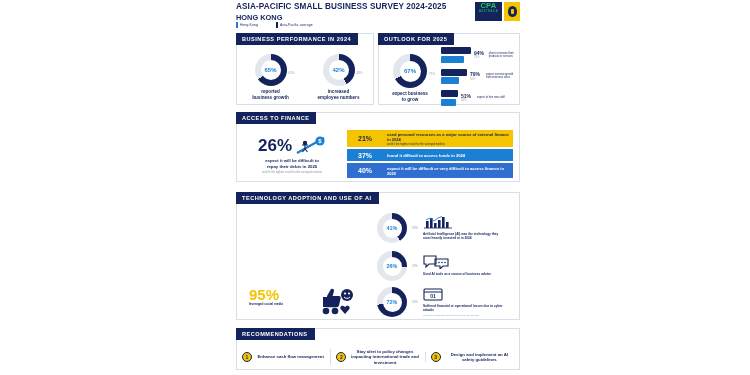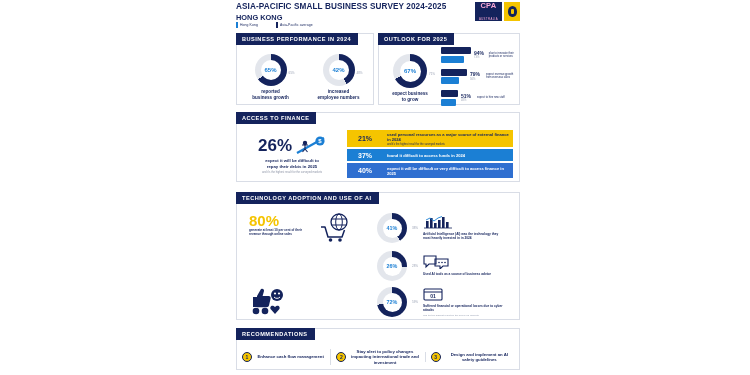--- a/index.html
+++ b/index.html
@@ -5,22 +5,22 @@
   * { box-sizing: border-box; margin:0; padding:0; }
   html,body { width:750px; height:375px; background:#ffffff;
     font-family:"Liberation Sans", sans-serif; overflow:hidden; }
   .page { position:relative; width:750px; height:280px; }
 
   
   .hdr { position:absolute; left:236px; top:2px; width:284px; }
   .hdr-title { font-size:8.2px; font-weight:bold; color:#14235c; letter-spacing:.1px; line-height:10px; }
   .hdr-sub   { font-size:7.4px; font-weight:bold; color:#14235c; line-height:10px; margin-top:1px; }
   .logos { position:absolute; right:0; top:0; display:flex; gap:2px; }
-  .logo-cpa { width:27px; height:19px; background:#14235c; color:#f9a8d4;
-    display:flex; flex-direction:column; align-items:center; justify-content:space-between; }
+  .logo-cpa { width:27px; height:19px; background:#14235c; color:#22c55e;
+    display:flex; flex-direction:column; align-items:center; justify-content:flex-start; }
   .logo-cpa .c1 { font-size:7.5px; font-weight:bold; letter-spacing:.3px; line-height:8px; }
   .logo-cpa .c2 { font-size:2.8px; letter-spacing:.4px; line-height:3px; }
   .logo-badge { width:16px; height:19px; background:#f5c400; display:flex;
     align-items:center; justify-content:center; }
   .badge-shape { width:9px; height:11px; background:#14235c;
     border-radius:50% 50% 45% 45%; position:relative; }
   .badge-shape:after { content:""; position:absolute; left:3px; top:3px; width:3px; height:5px;
     background:#f5c400; border-radius:1px; }
 
   
@@ -238,37 +238,27 @@
         <div class="fin-txt">
           <div>expect it will be difficult or very difficult to access finance in 2025</div>
         </div>
       </div>
     </div>
   </div>
 
   <div class="panel" style="left:236px; top:192px; width:284px; height:128px;">
     <div class="ptab">TECHNOLOGY ADOPTION AND USE OF AI</div>
 
-    <div style="position:absolute; left:12px; top:20px; display:flex; align-items:flex-start; gap:8px;">
+
+
+    <div style="position:absolute; left:12px; top:94px; display:flex; align-items:flex-start; gap:8px;">
       <div style="width:62px;">
-        <div class="bigpct">80%</div>
-        <div class="bigdesc">generate at least 10 per cent of their revenue through online sales</div>
-      </div>
-      <svg width="34" height="30" viewBox="0 0 34 30">
-        <circle cx="20" cy="9" r="8" fill="none" stroke="#14235c" stroke-width="1.3"></circle>
-        <ellipse cx="20" cy="9" rx="3.3" ry="8" fill="none" stroke="#14235c" stroke-width="1"></ellipse>
-        <path d="M12.2 6 H27.8 M12.2 12 H27.8" stroke="#14235c" stroke-width="1"></path>
-        <path d="M2 14 H6 L9 24 H23 L25.5 17" stroke="#14235c" stroke-width="1.5" fill="none" stroke-linejoin="round"></path>
-        <circle cx="11.5" cy="27" r="1.8" fill="#14235c"></circle>
-        <circle cx="21" cy="27" r="1.8" fill="#14235c"></circle>
-      </svg>
-    </div>
-
-
-    <div style="position:absolute; left:12px; top:94px; display:flex; align-items:flex-start; gap:8px;">
+        <div class="bigpct">95%</div>
+        <div class="bigdesc">leveraged social media</div>
+      </div>
       <svg width="36" height="28" viewBox="0 0 36 28">
         <path d="M4 10 h4 v10 H4z M8 9 l4-7 a2 2 0 0 1 3 2 l-1.4 5 h6 a2 2 0 0 1 2 2.4 l-1.6 7 a2.4 2.4 0 0 1 -2.4 1.8 H8z" fill="#14235c"></path>
         <circle cx="28" cy="8" r="6" fill="#14235c"></circle>
         <circle cx="26" cy="6.5" r="1.1" fill="#fff"></circle>
         <circle cx="30" cy="6.5" r="1.1" fill="#fff"></circle>
         <path d="M25 10 a4 4 0 0 0 6 0" stroke="#fff" stroke-width="1" fill="none"></path>
         <circle cx="7" cy="24" r="3.3" fill="#14235c"></circle>
         <circle cx="16" cy="24" r="3.3" fill="#14235c"></circle>
         <path d="M26 20 c-3-3-6 0-4 2.6 l4 4.4 l4-4.4 c2-2.6 -1-5.6 -4-2.6z" fill="#14235c"></path>
       </svg>

